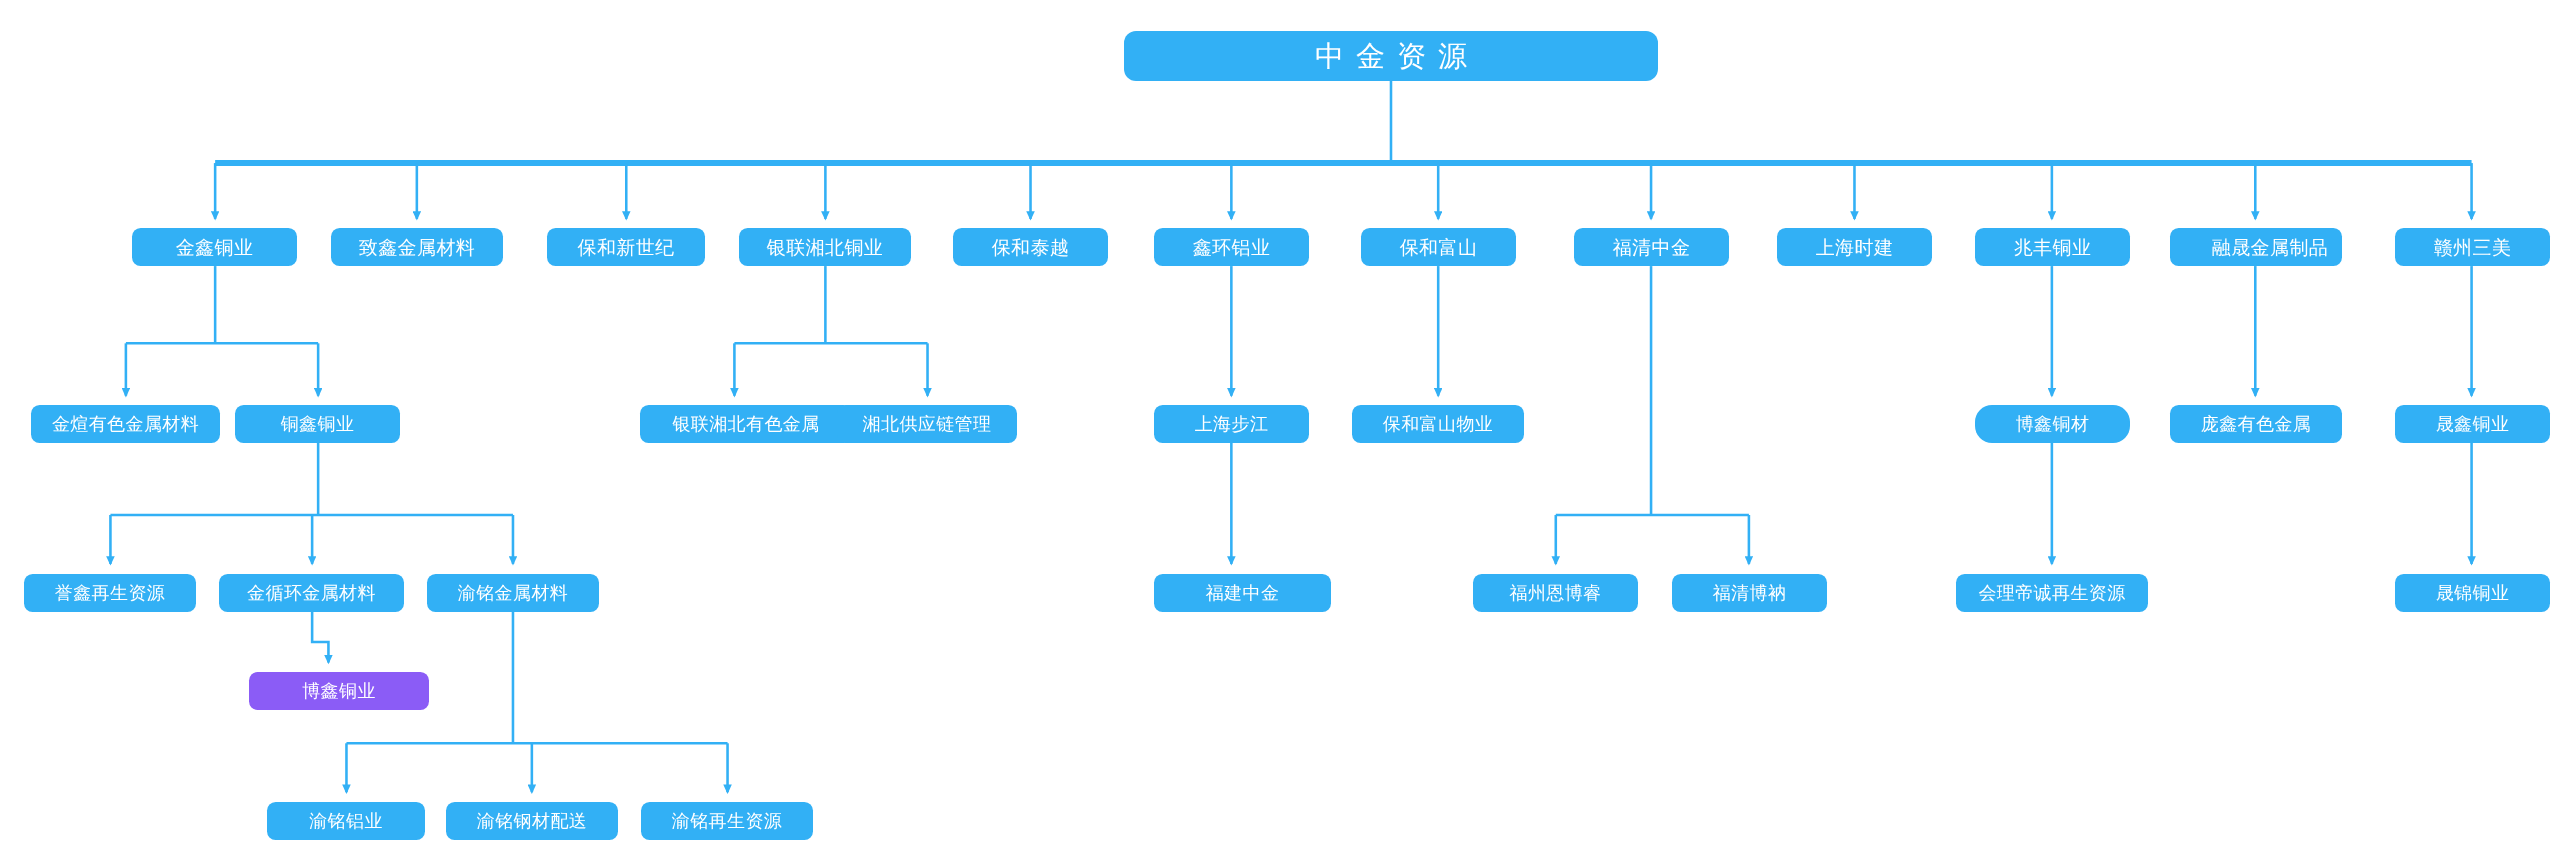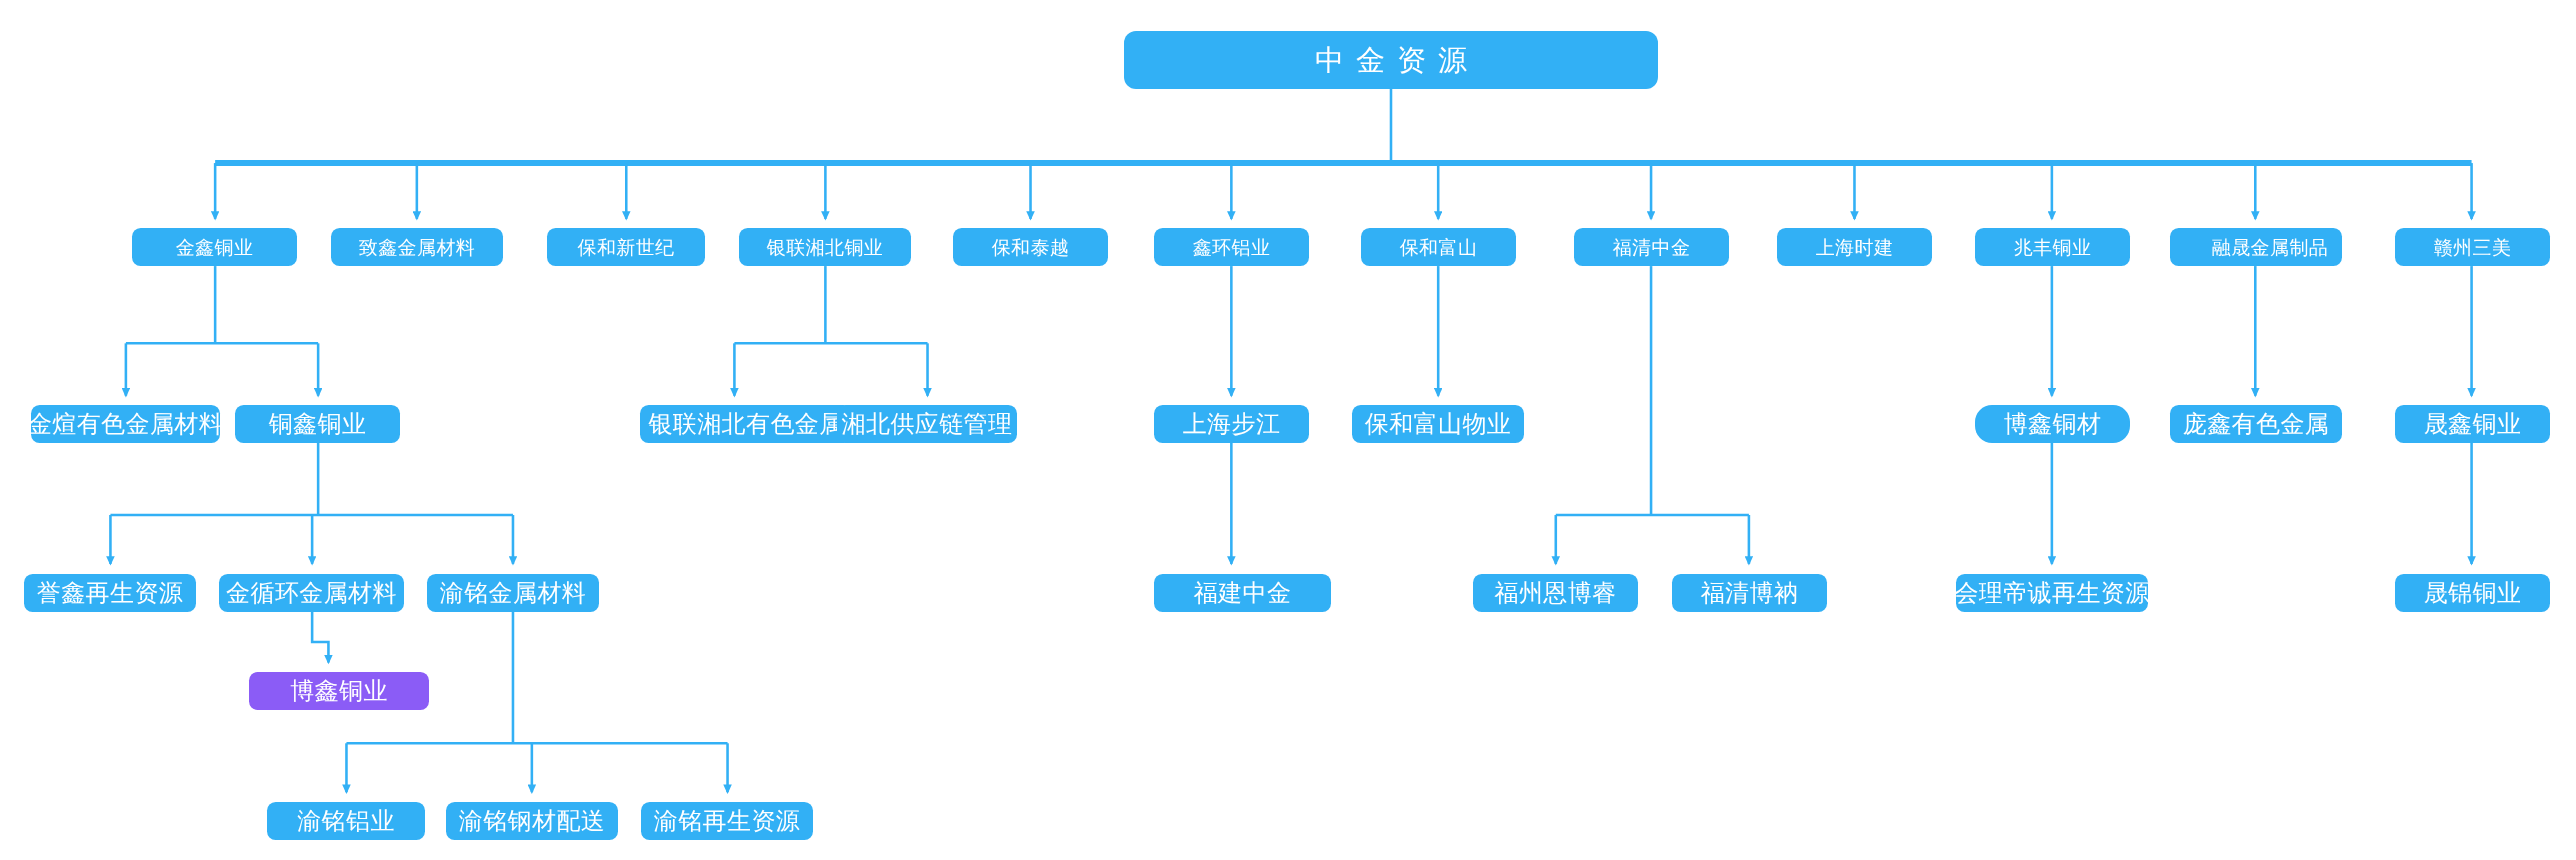--- a/index.html
+++ b/index.html
@@ -24,21 +24,21 @@
     font-weight:400;
   }
   .node.lvl1{
     border-radius:12px;
     font-size:29px;
     letter-spacing:12px;
     text-indent:12px;
     font-weight:500;
   }
   .node.lvl2{font-size:19px;}
-  .node.lvlx{font-size:24px;}
+  .node.lvlx{font-size:18px;}
 </style>
 </head>
 <body>
 
 <div id="stage">
   <svg id="edges" viewBox="0 0 3000 1002" width="2576" height="860" xmlns="http://www.w3.org/2000/svg">
     <defs>
       <marker id="arrowhead" markerWidth="12" markerHeight="10" refX="9" refY="5" orient="auto" markerUnits="userSpaceOnUse">
         <path d="M0,0 L11,5 L0,10 z" fill="#32b0f5"></path>
       </marker>
@@ -85,21 +85,21 @@
         <path d="M2879,516 L2879,657" fill="none" stroke="#32b0f5" stroke-width="3" marker-end="url(#arrowhead)"></path>
         <path d="M363,712 L363,748 L382,748 L382,772" fill="none" stroke="#32b0f5" stroke-width="3" marker-end="url(#arrowhead)"></path>
         <path d="M597,712 L597,866" fill="none" stroke="#32b0f5" stroke-width="3"></path>
         <line x1="403" y1="866" x2="847" y2="866" stroke="#32b0f5" stroke-width="3"></line>
         <path d="M403,866 L403,923" fill="none" stroke="#32b0f5" stroke-width="3" marker-end="url(#arrowhead)"></path>
         <path d="M619,866 L619,923" fill="none" stroke="#32b0f5" stroke-width="3" marker-end="url(#arrowhead)"></path>
         <path d="M847,866 L847,923" fill="none" stroke="#32b0f5" stroke-width="3" marker-end="url(#arrowhead)"></path>
       </g>
   </svg>
   <div id="nodes-layer">
-      <div class="node lvl1" style="left: 1124px; top: 31px; width: 534px; height: 58px; background: rgb(50, 176, 245); color: rgb(255, 255, 255);">
+      <div class="node lvl1" style="left: 1124px; top: 31px; width: 534px; height: 50px; background: rgb(50, 176, 245); color: rgb(255, 255, 255);">
         <span>中金资源</span>
       </div>
       <div class="node lvl2" style="left: 132px; top: 228px; width: 165px; height: 38px; background: rgb(50, 176, 245); color: rgb(255, 255, 255);">
         <span>金鑫铜业</span>
       </div>
       <div class="node lvl2" style="left: 331px; top: 228px; width: 172px; height: 38px; background: rgb(50, 176, 245); color: rgb(255, 255, 255);">
         <span>致鑫金属材料</span>
       </div>
       <div class="node lvl2" style="left: 547px; top: 228px; width: 158px; height: 38px; background: rgb(50, 176, 245); color: rgb(255, 255, 255);">
         <span>保和新世纪</span>

